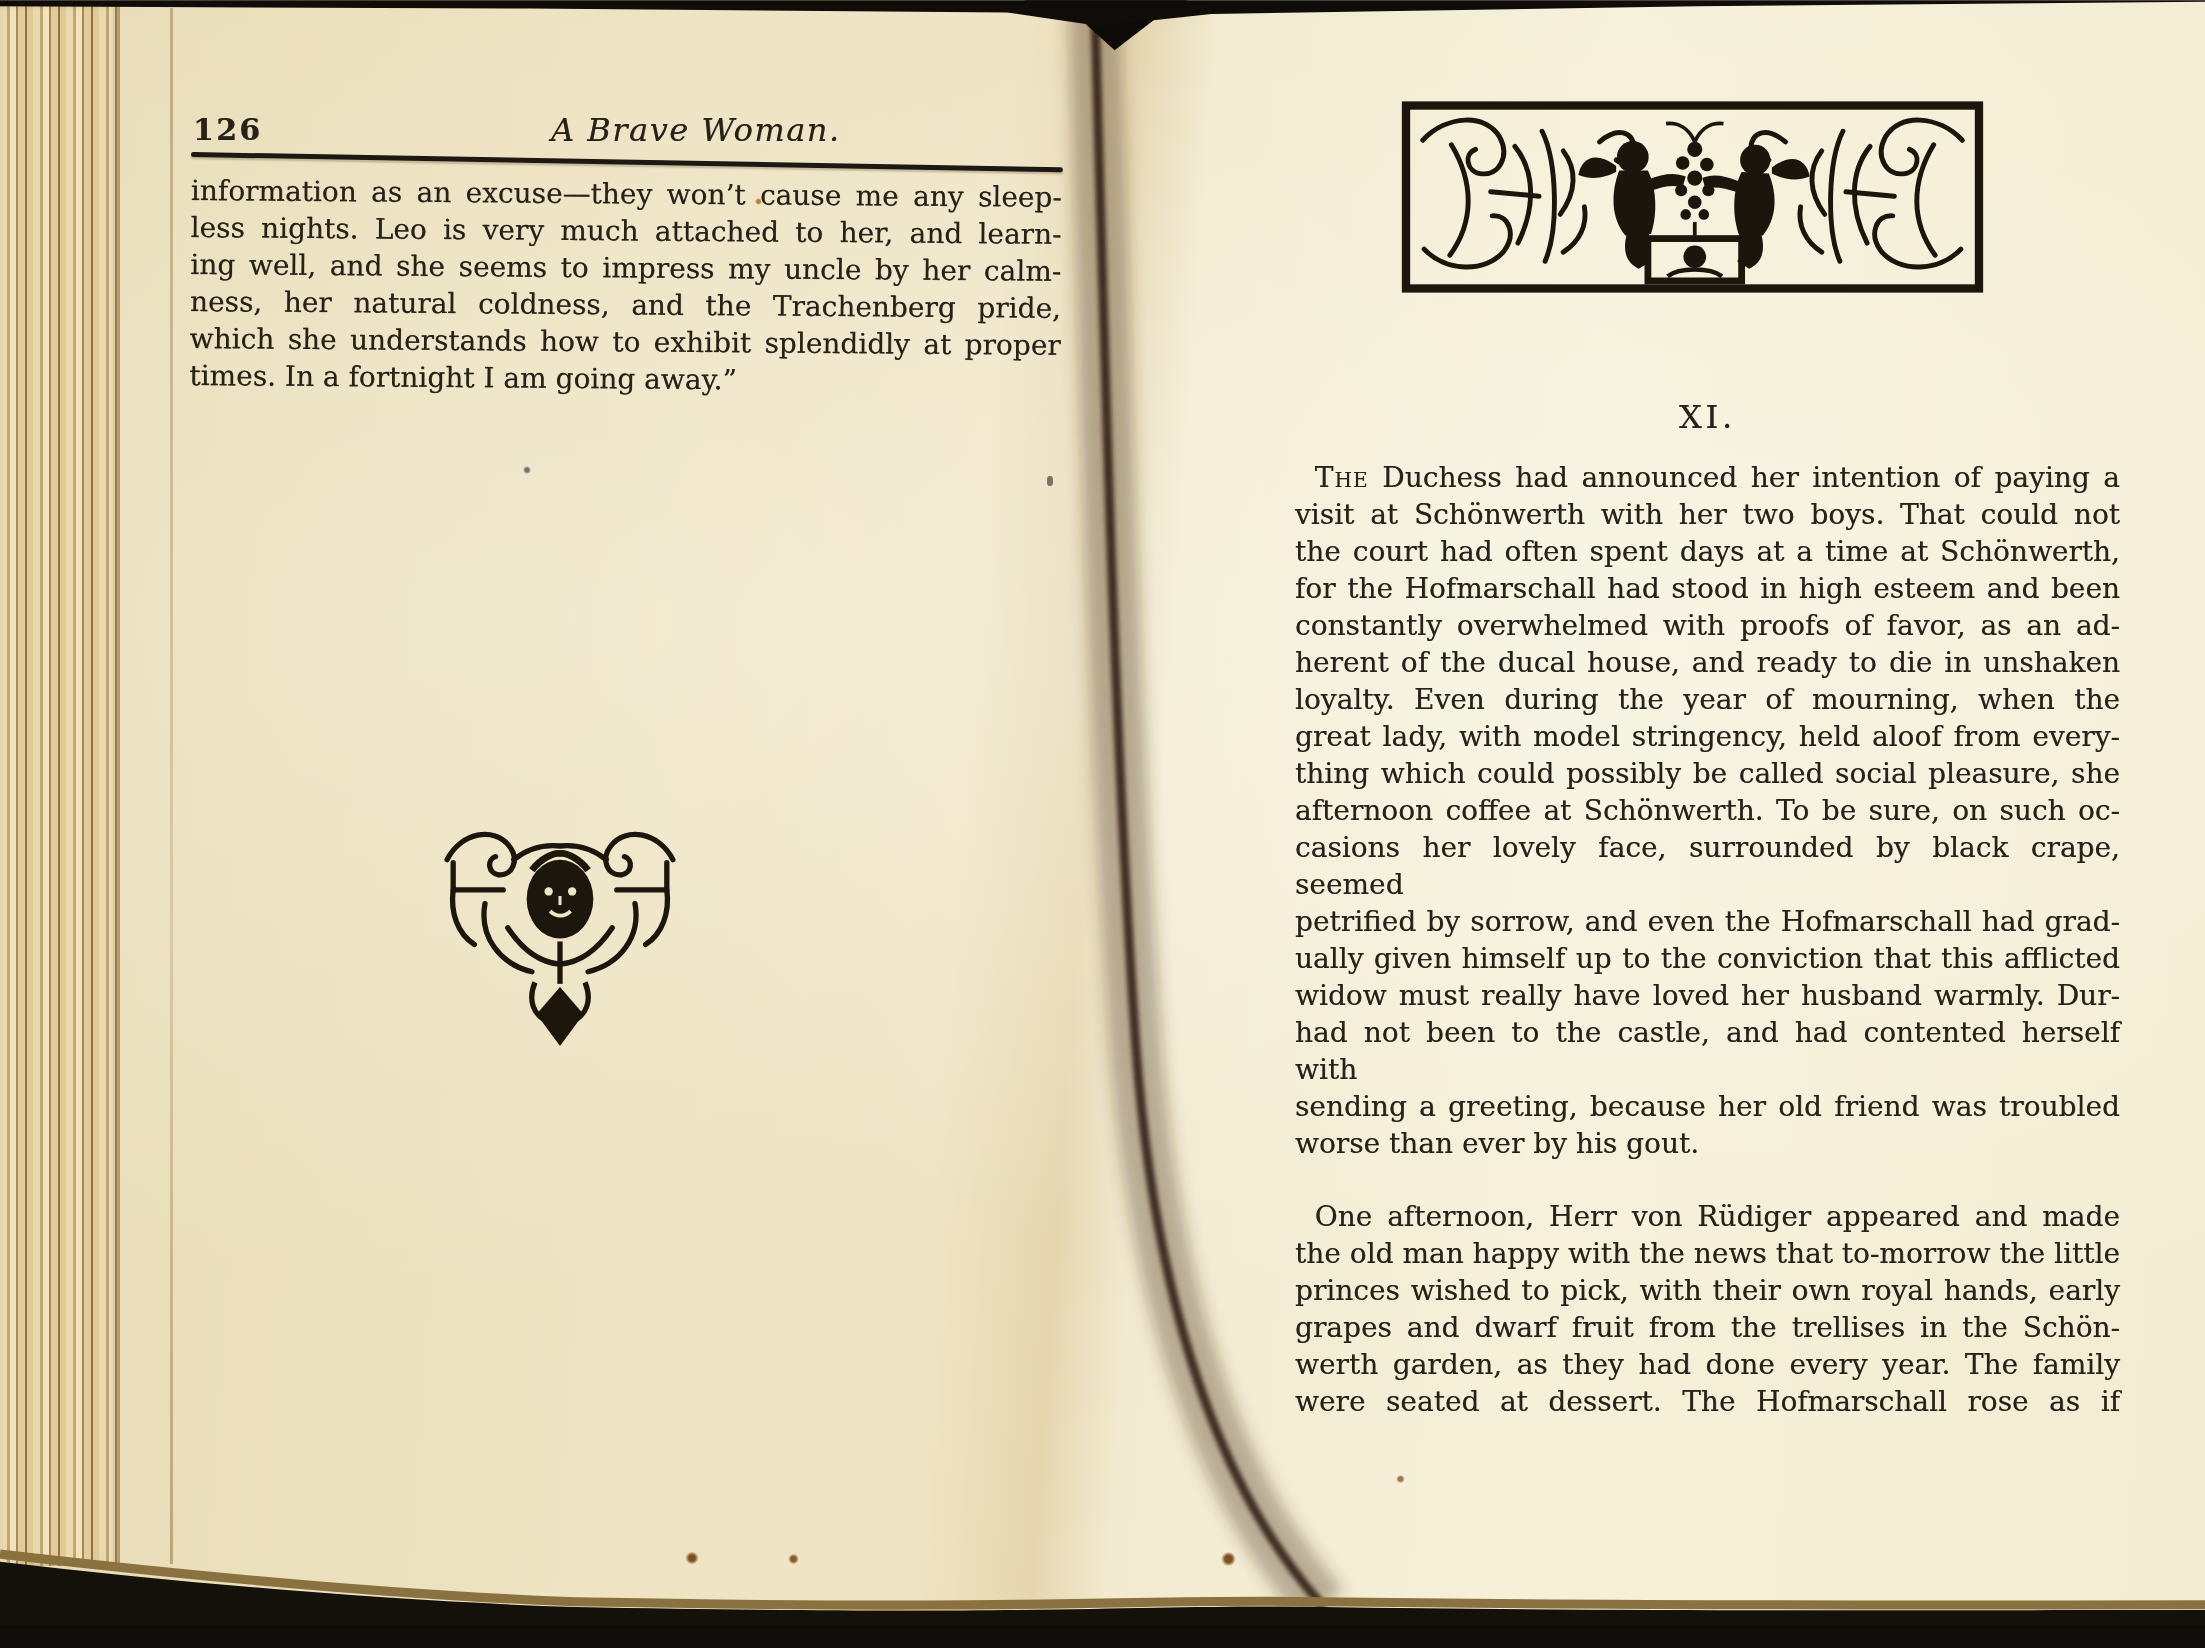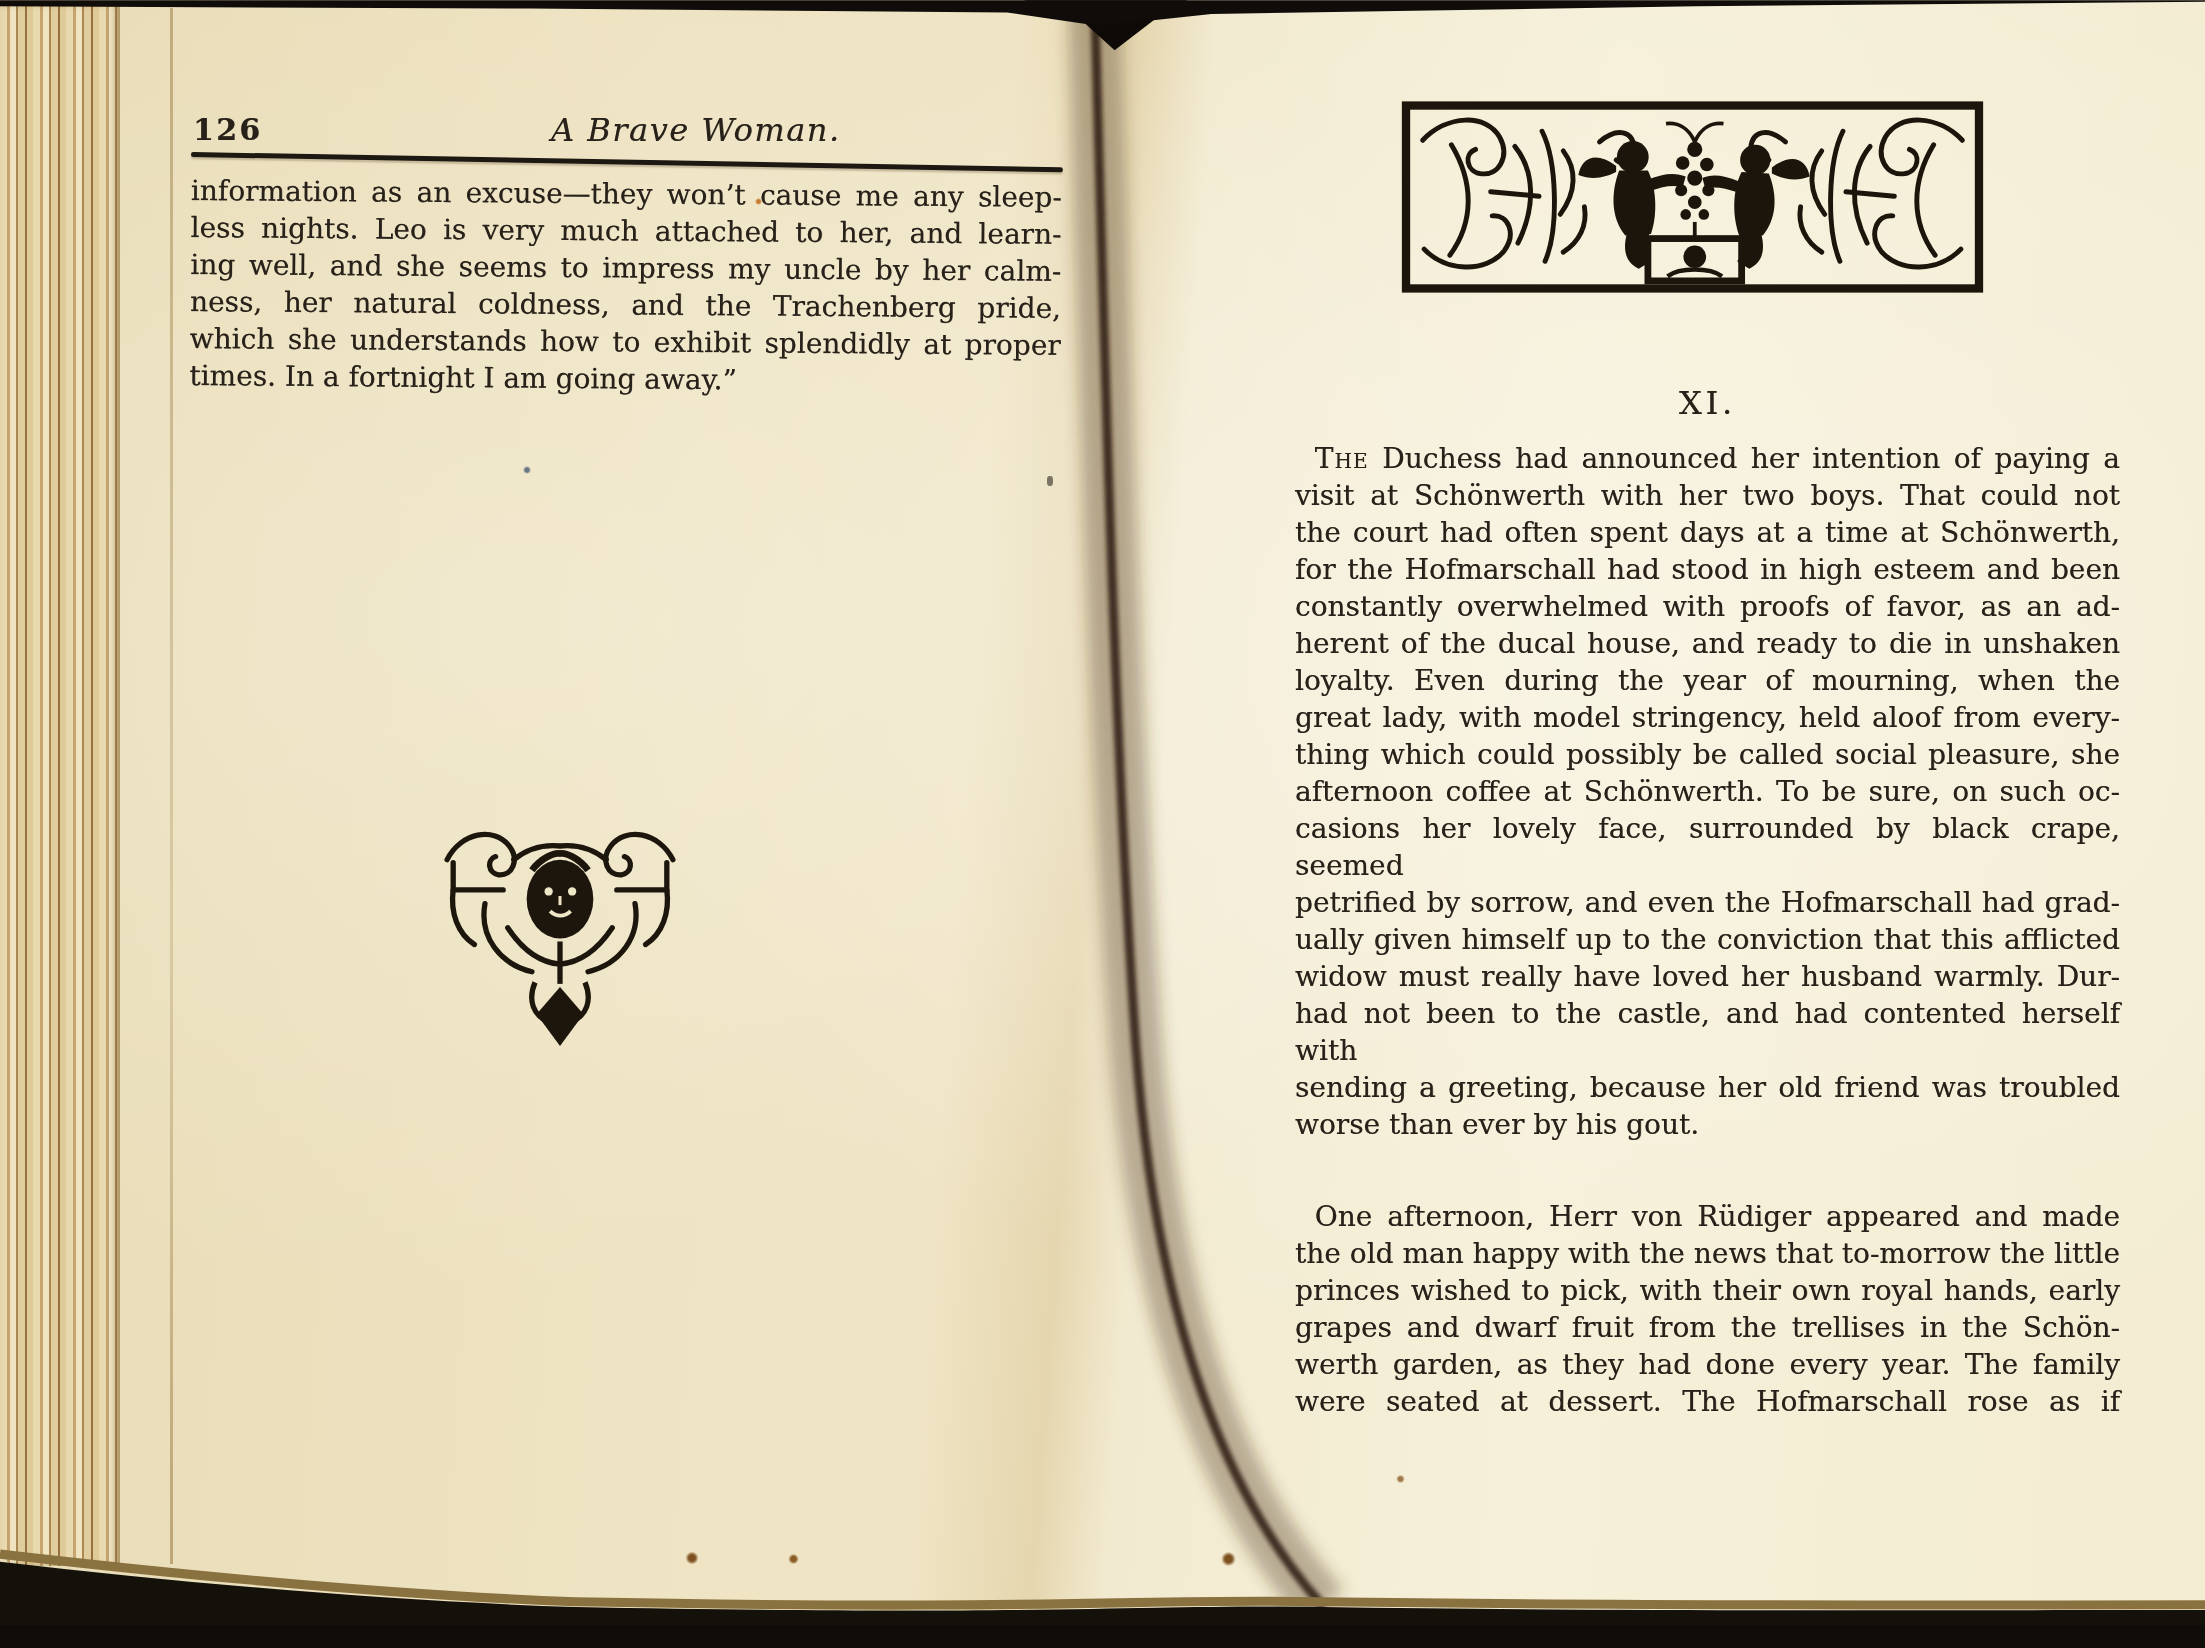--- a/index.html
+++ b/index.html
@@ -21,30 +21,30 @@
     border-radius:0 0 0 19.7px;}
   .page-crease{position:absolute;left:170px;top:7.6px;width:3px;height:1556px;
     background:linear-gradient(180deg,rgba(160,128,72,.55),rgba(160,128,72,.25) 60%,rgba(160,128,72,.6));}
   
   .booktext{position:absolute;color:#27211a;text-shadow:0.3px 0.2px 0 rgba(39,33,26,.55);}
   .tline{text-align:justify;text-align-last:justify;}
   .tline.lastline{text-align-last:left;}
   .lp-body{left:191px;top:172px;width:871px;font-size:28px;line-height:37px;
            transform:rotate(0.45deg);transform-origin:0 0;}
   .rp-body{left:1295px;width:825px;font-size:28px;line-height:37px;}
-  .rp-body.p1{top:440px;}
+  .rp-body.p1{top:459px;}
   .rp-body.p2{top:1198px;}
   .indented{padding-left:19.7px;}
   .lead{font-variant:small-caps;letter-spacing:1.1px;}
   .folio{left:193px;top:112px;font-size:30px;font-weight:700;letter-spacing:2.3px;}
   .running-head{left:551px;top:111px;font-size:32px;font-style:italic;letter-spacing:1.5px;}
   .head-rule{position:absolute;left:191px;top:152px;width:872px;height:4.5px;background:#1d1812;
              border-radius:2.3px;transform:rotate(1.0deg);transform-origin:0 50%;
              box-shadow:0 2.3px 1.5px rgba(80,60,30,.25);}
-  .chapter{left:1295px;top:384px;width:825px;text-align:center;font-size:32px;letter-spacing:3.8px;}
+  .chapter{left:1295px;top:398px;width:825px;text-align:center;font-size:32px;letter-spacing:3.8px;}
   .orn{position:absolute;}
   .spot{position:absolute;border-radius:50%;pointer-events:none;}
   .overlay{position:absolute;left:0;top:0;pointer-events:none;}
 </style>
 </head>
 <body>
 
 <div class="stage">
 
   <div class="pages"></div>

